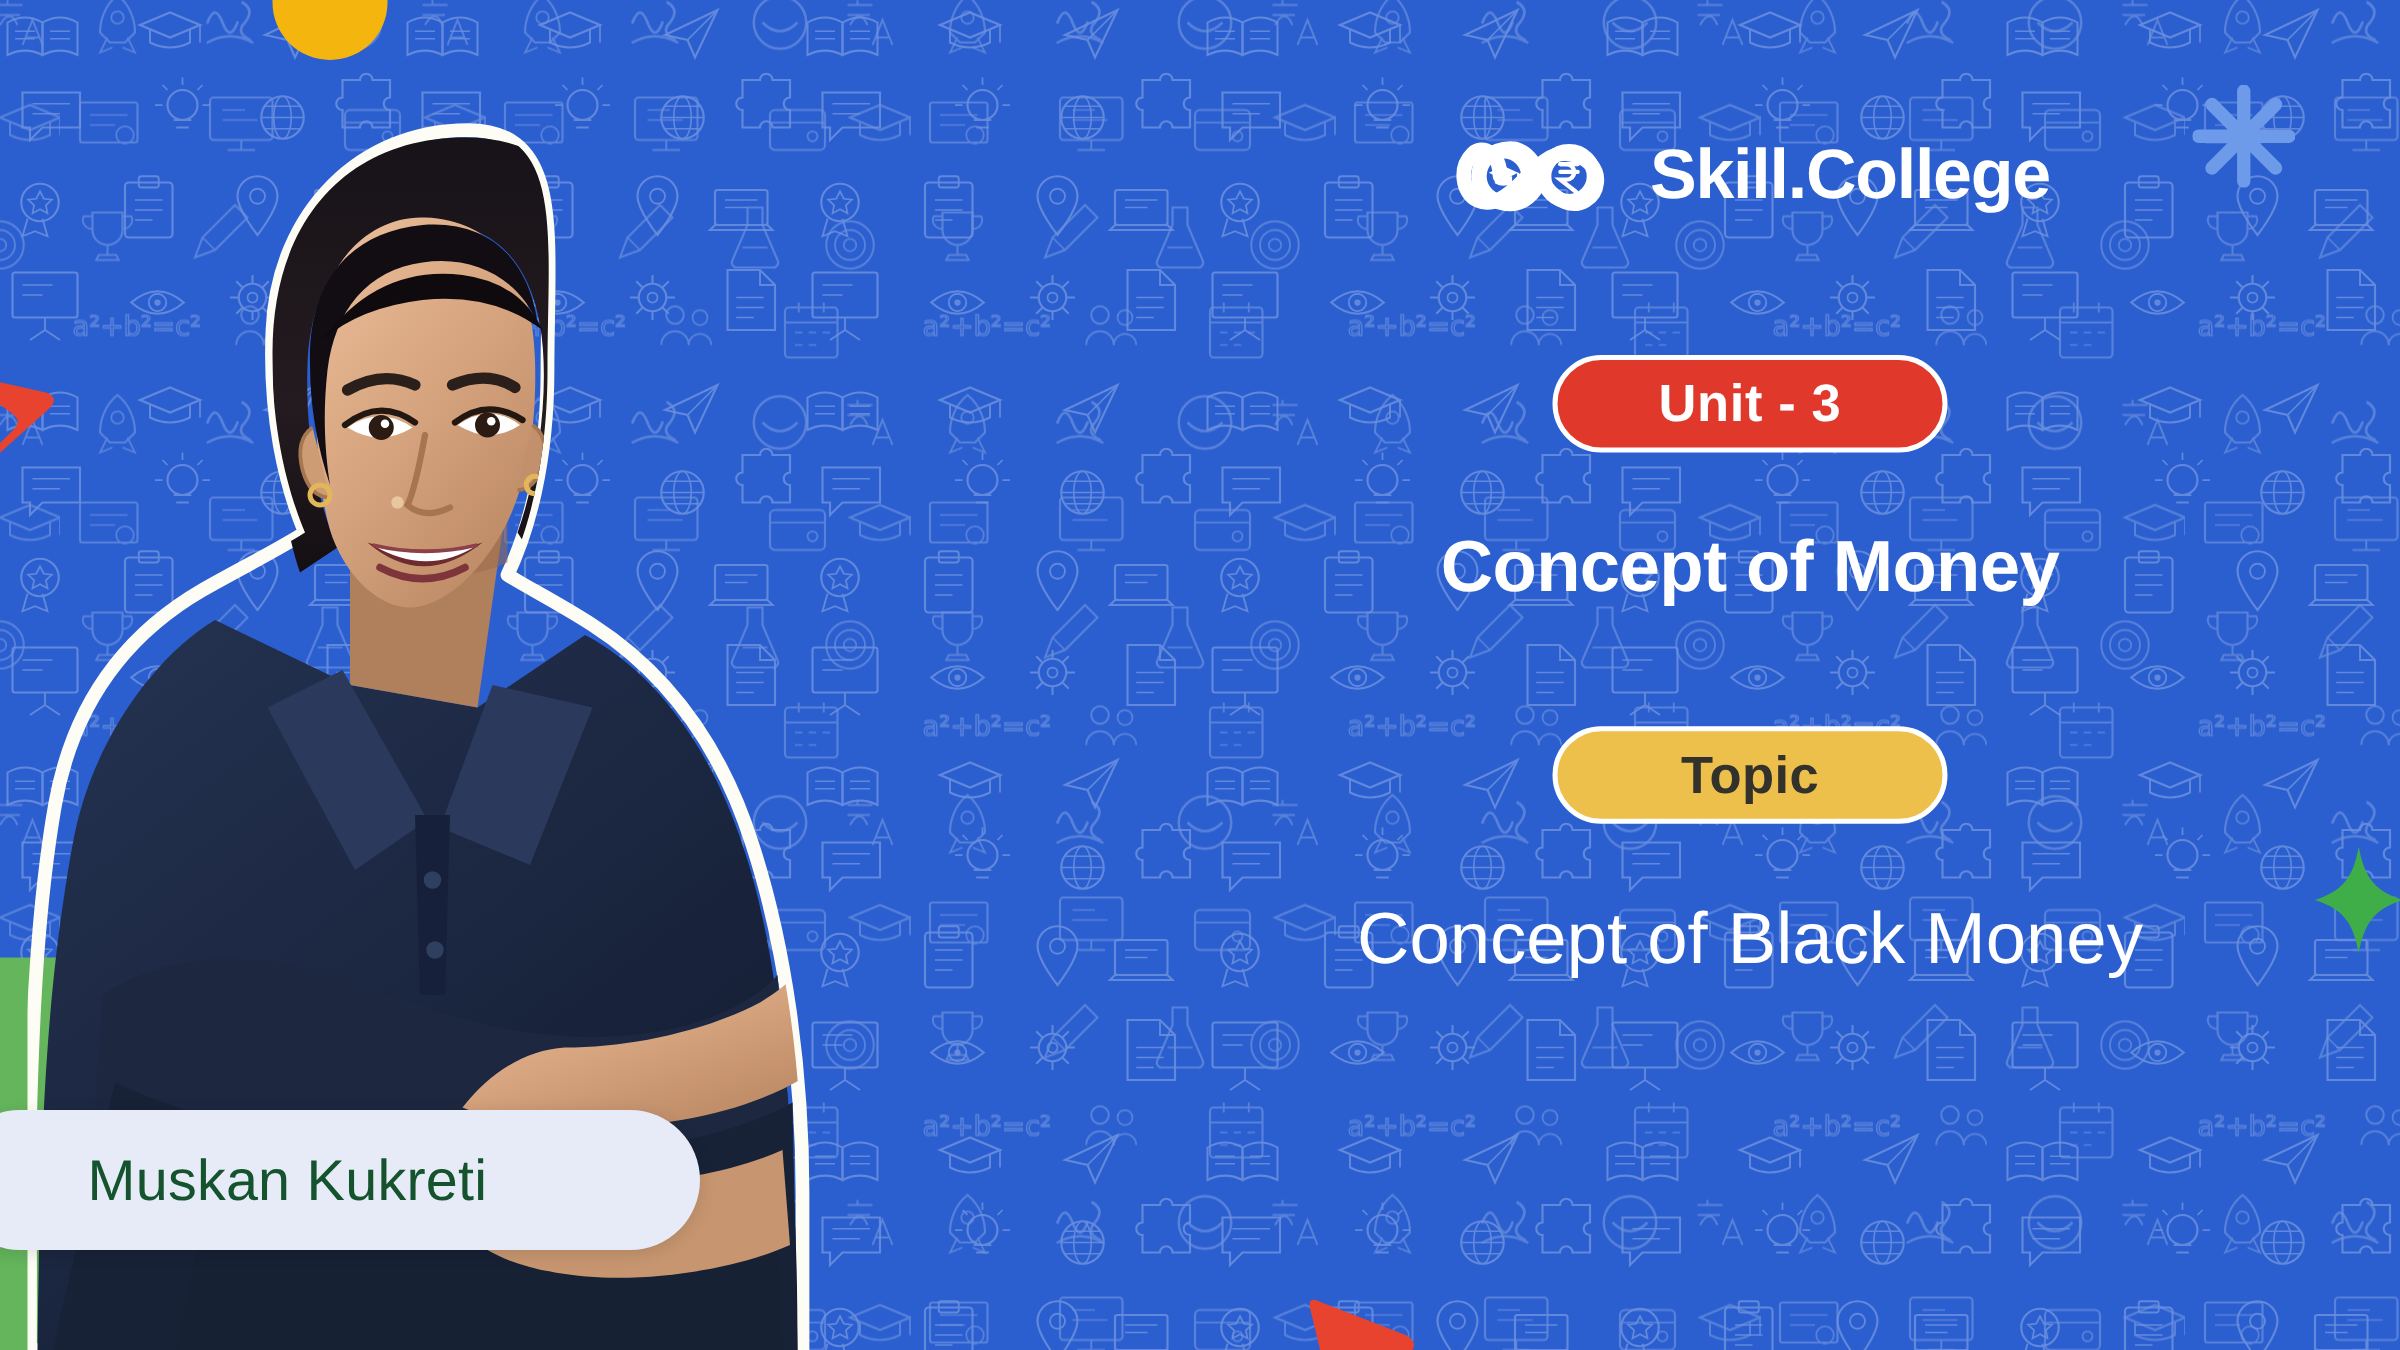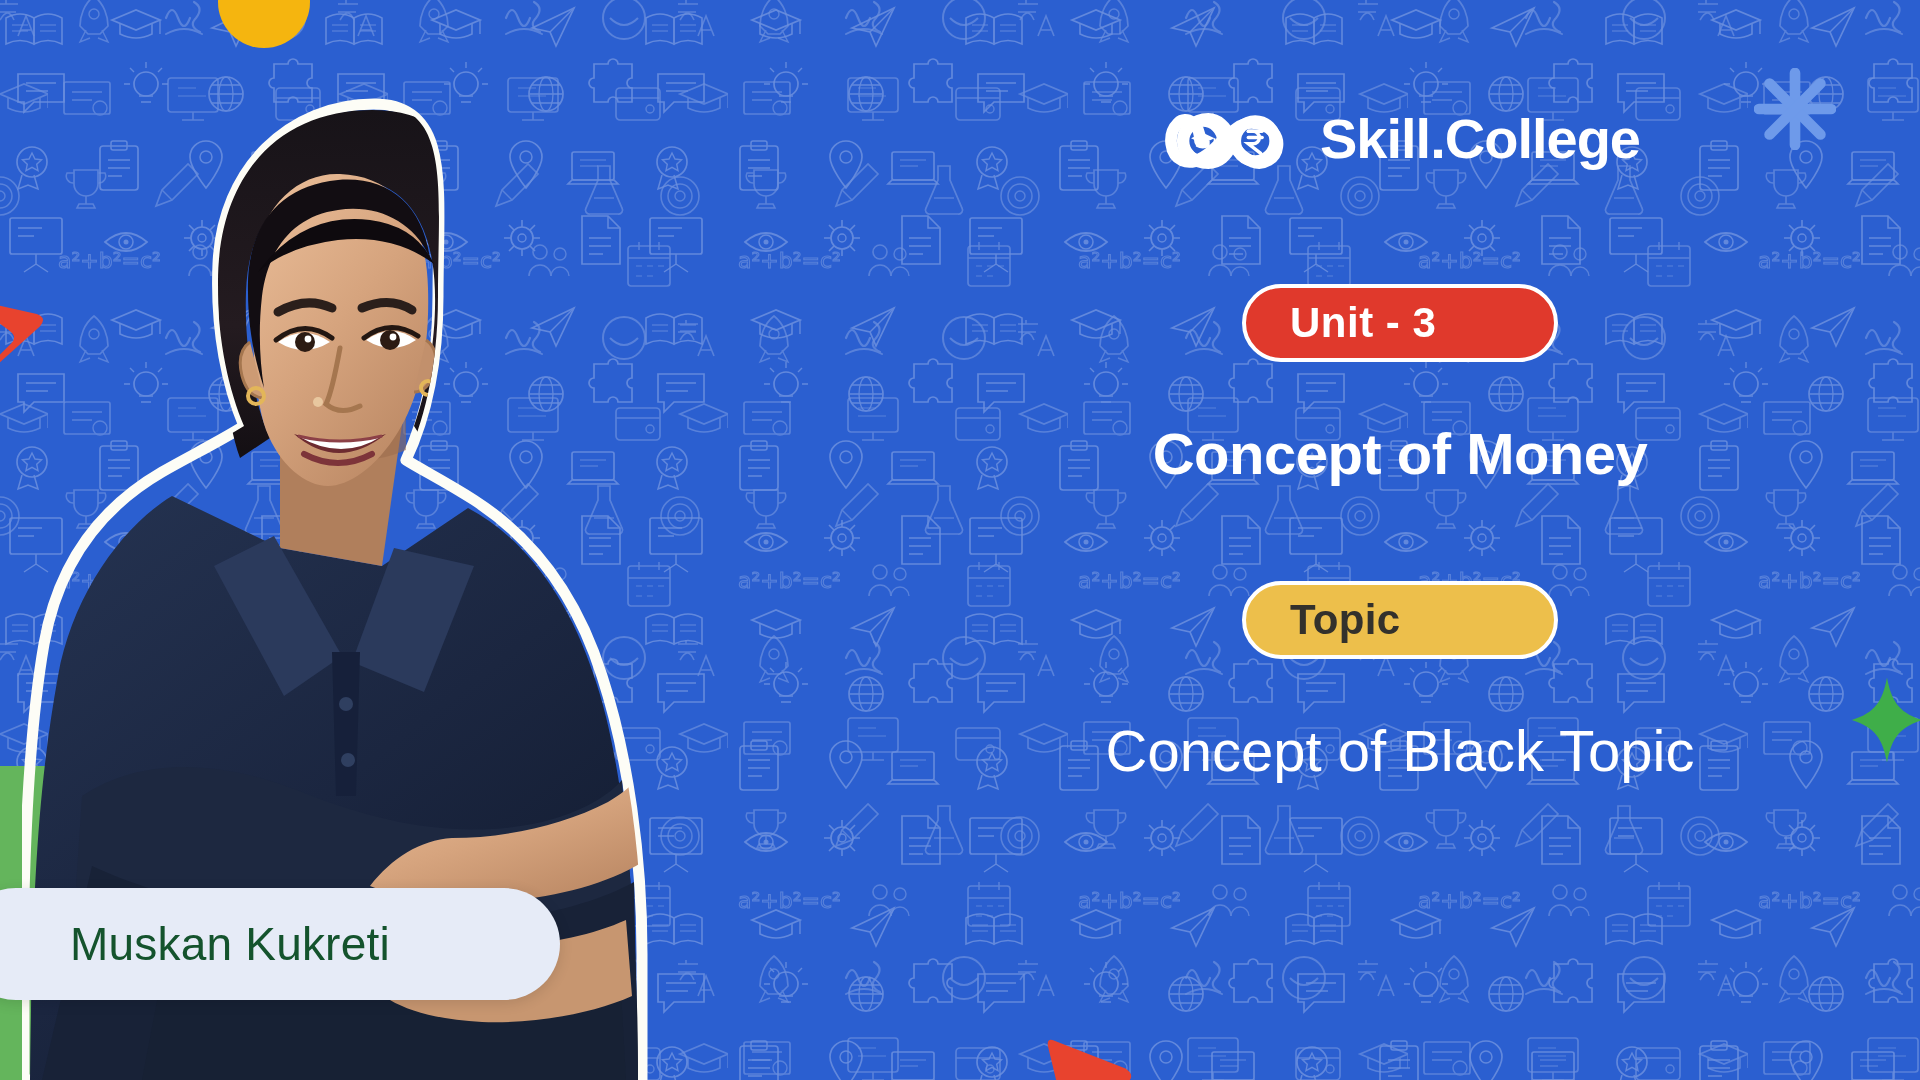--- a/index.html
+++ b/index.html
@@ -114,20 +114,21 @@
     font-size:56px;
     font-weight:700;
     letter-spacing:-1px;
     white-space:nowrap;
   }
 
   
   .badge{
     display:inline-flex;
     align-items:center;
+    justify-content:center;
     border:4px solid #ffffff;
     border-radius:60px;
     white-space:nowrap;
   }
   .badge-unit{
     margin-top:108px;
     min-width:316px; height:78px;
     background:#e0392c;
     padding:0 44px;
   }
@@ -574,16 +575,16 @@
     <div class="badge badge-unit">
       <span class="badge-text">Unit - 3</span>
     </div>
 
     <h1 class="main-title">Concept of Money</h1>
 
     <div class="badge badge-topic">
       <span class="badge-text">Topic</span>
     </div>
 
-    <h2 class="sub-title">Concept of Black Topic</h2>
+    <h2 class="sub-title">Concept of Black Money</h2>
 
   </div>
 </div>
 
 </body></html>

